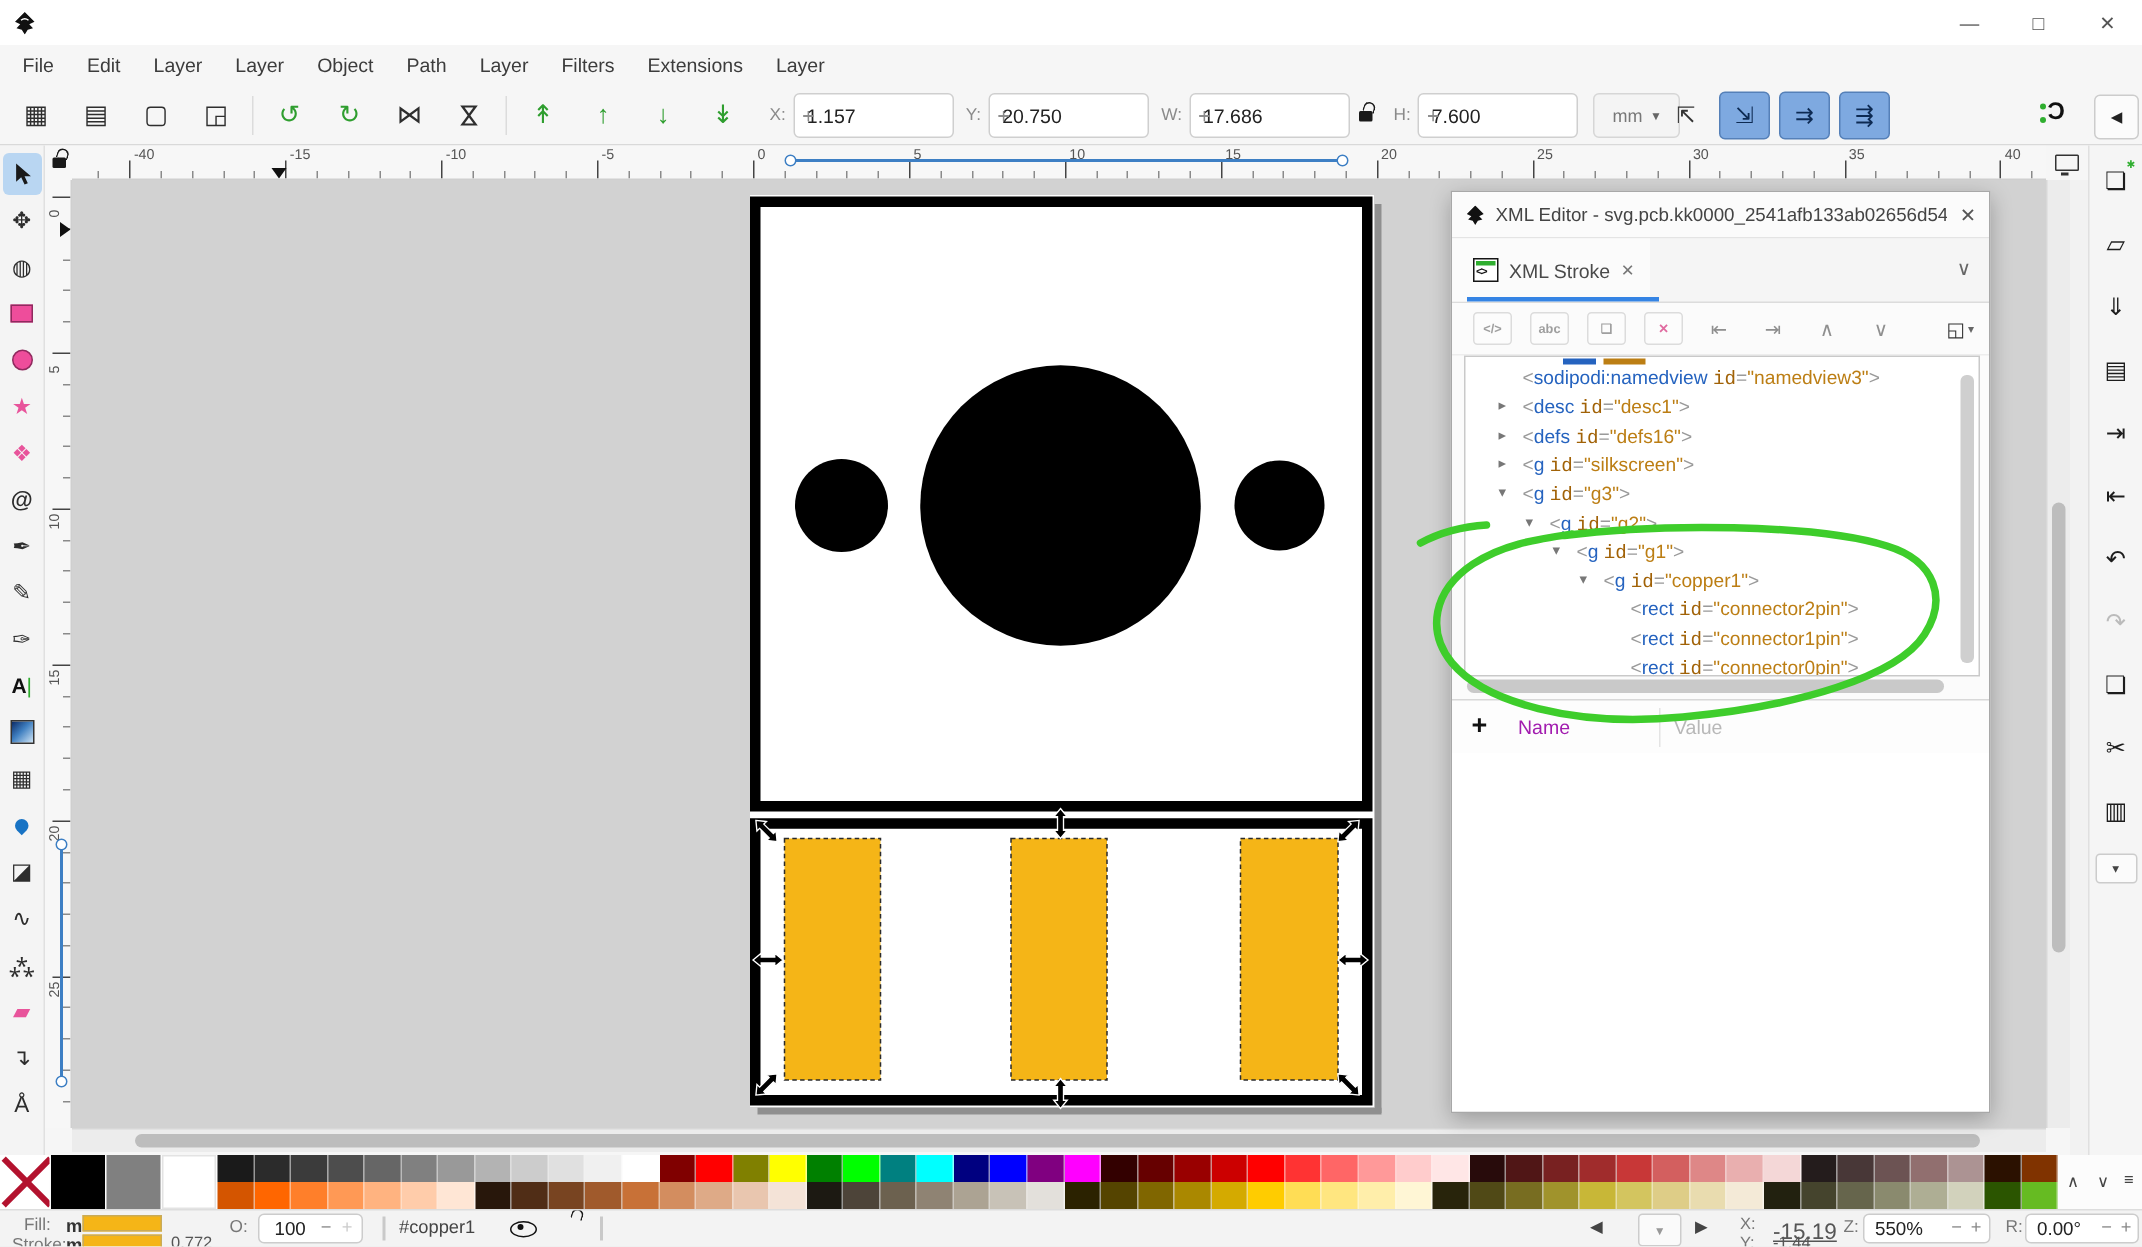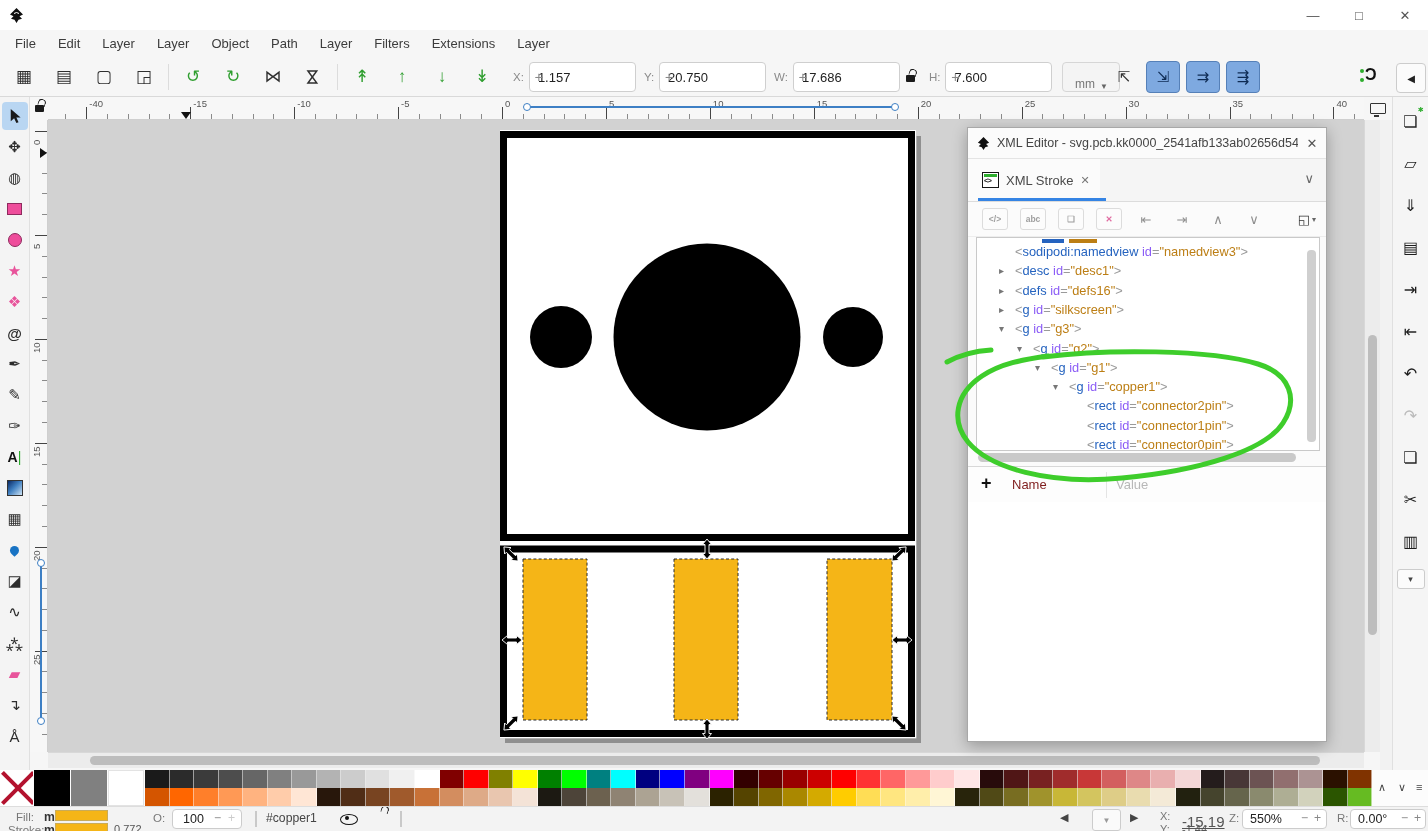--- a/index.html
+++ b/index.html
@@ -29,21 +29,21 @@
   .tbtn.green{color:#2f9e2f;}
   .tbtn.r90{transform:rotate(90deg);}
   .vsep{width:1px;height:26px;background:#dcdcdc;margin:0 4px;}
   .fields{position:absolute;left:505px;top:5px;height:30px;display:flex;align-items:center;}
   .flabel{font-size:11.5px;color:#8a8a8a;margin:0 5px 0 8px;}
   .spin{width:105px;height:28px;background:#fff;border:1px solid #cfcfcf;border-radius:4px;
     display:flex;align-items:center;}
   .spin .val{flex:1;font-size:13px;color:#222;padding-left:8px;}
   .spin .sb{width:18px;text-align:center;color:#888;font-size:14px;}
   .unitdd{width:56px;height:28px;margin-left:10px;border:1px solid #d6d6d6;border-radius:4px;
-    background:#f4f4f4;display:flex;align-items:flex-end;justify-content:center;font-size:12px;color:#777;}
+    background:#f4f4f4;display:flex;align-items:center;justify-content:center;font-size:12px;color:#777;}
   .unitdd .car{font-size:8px;margin-left:5px;color:#666;}
   .affect{position:absolute;left:1108px;top:5px;height:30px;display:flex;align-items:center;gap:6px;}
   .abtn{width:32px;height:30px;border-radius:4px;display:flex;align-items:center;justify-content:center;
     font-size:15px;color:#333;}
   .abtn.on{background:#7ea9e0;border:1px solid #5580b8;color:#0d2a52;}
   .snapw{position:absolute;left:1360px;top:9px;display:flex;align-items:center;}
   .sdots{display:flex;flex-direction:column;gap:5px;margin-right:1px;}
   .sdot{width:4px;height:4px;border-radius:50%;background:#2fae2f;}
   .snapc{font-weight:700;font-size:16px;color:#111;}
   .collapsebtn{position:absolute;left:1396px;top:6px;width:28px;height:28px;border:1px solid #ccc;
@@ -136,29 +136,29 @@
   .xbtn.plain{border:none;background:none;font-size:13px;font-weight:400;color:#8f8f8f;}
   .xbtn.del{color:#e06ba0;}
   .xspacer{flex:1;}
   .xlayout{margin-right:10px;font-size:13px;color:#333;display:flex;align-items:center;gap:2px;}
   .xlayout .car{font-size:8px;color:#666;}
   .xtree{position:absolute;left:8px;top:109px;width:344px;height:214px;background:#fff;
     border:1px solid #c9c9c9;box-sizing:border-box;overflow:hidden;}
   .xrow{position:absolute;left:0;width:100%;height:19px;line-height:19px;font-size:12.8px;white-space:nowrap;}
   .xarr{position:absolute;font-size:10px;color:#777;top:0;}
   .xtext{position:absolute;top:0;}
-  .pu{color:#9a9a9a;} .tg{color:#2563bf;} .at{color:#8b5cf6;} .vl{color:#bc7e14;}
+  .pu{color:#9a9a9a;} .tg{color:#2563bf;} .at{color:#a16207;font-family:Liberation Mono, monospace;} .vl{color:#bc7e14;}
   .xsliver{position:absolute;top:1px;height:4px;overflow:hidden;}
   .xvscroll{position:absolute;right:3px;top:12px;width:9px;height:192px;background:#cfcfcf;border-radius:4px;}
   .xhscroll{position:absolute;left:8px;top:324px;width:344px;height:12px;}
   .xhscroll .thumb{position:absolute;left:2px;top:1px;width:318px;height:9px;background:#c9c9c9;border-radius:5px;}
   .xattrhead{position:absolute;left:0;top:338px;width:100%;height:36px;border-top:1px solid #d8d8d8;
     border-bottom:1px solid #ececec;background:#fdfdfd;}
   .xplus{position:absolute;left:13px;top:6px;font-size:18px;font-weight:700;color:#111;}
-  .xcolname{position:absolute;left:44px;top:10px;font-size:13px;color:#7f1d1d;}
+  .xcolname{position:absolute;left:44px;top:10px;font-size:13px;color:#a21caf;}
   .xcolval{position:absolute;left:148px;top:10px;font-size:13px;color:#b8b8b8;}
   .xcoldiv{position:absolute;left:138px;top:5px;bottom:5px;width:1px;background:#e4e4e4;}
   .xattrbody{position:absolute;left:0;top:374px;width:100%;bottom:0;background:#fff;}
 
   
   .palette{position:absolute;left:0;top:770px;width:1428px;height:36px;background:#fcfcfc;}
   .pnone{position:absolute;left:0;top:0;width:33px;height:36px;background:#fff;overflow:hidden;}
   .pnone::before,.pnone::after{content:'';position:absolute;left:-4px;top:16px;width:44px;height:4px;
     background:#b3122e;}
   .pnone::before{transform:rotate(45deg);} .pnone::after{transform:rotate(-45deg);}

